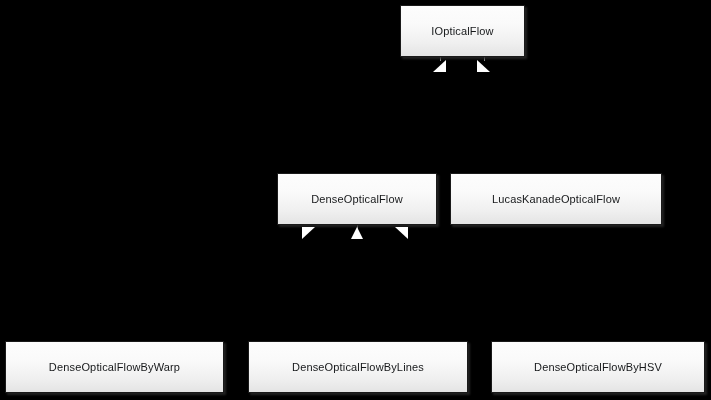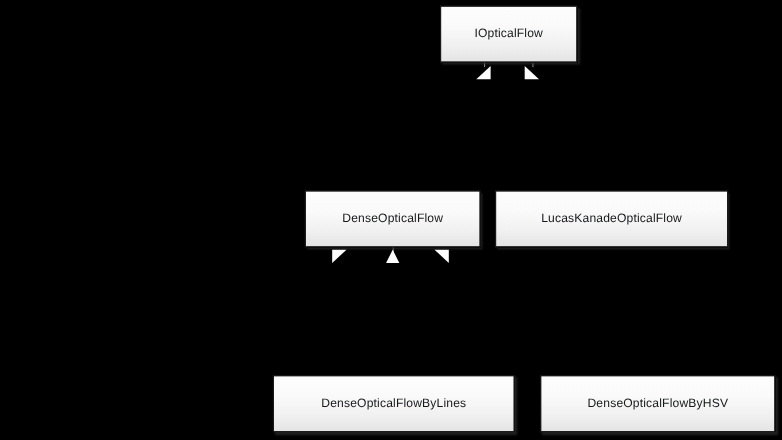--- a/index.html
+++ b/index.html
@@ -111,20 +111,23 @@
   </div>
 
   <div class="node" style="left:277px; top:173px; width:160px; height:52px;">
     <span class="node-label">DenseOpticalFlow</span>
   </div>
 
   <div class="node" style="left:450px; top:173px; width:212px; height:52px;">
     <span class="node-label">LucasKanadeOpticalFlow</span>
   </div>
 
+  <div class="node" style="left:5px; top:341px; width:219px; height:52px;">
+    <span class="node-label">DenseOpticalFlowByWarp</span>
+  </div>
 
   <div class="node" style="left:491px; top:341px; width:214px; height:52px;">
     <span class="node-label">DenseOpticalFlowByHSV</span>
   </div>
 
   <div class="node" style="left:248px; top:341px; width:220px; height:52px;">
     <span class="node-label">DenseOpticalFlowByLines</span>
   </div>
 
   <div class="arrow left-up" style="left:433px; top:60px;"></div>

